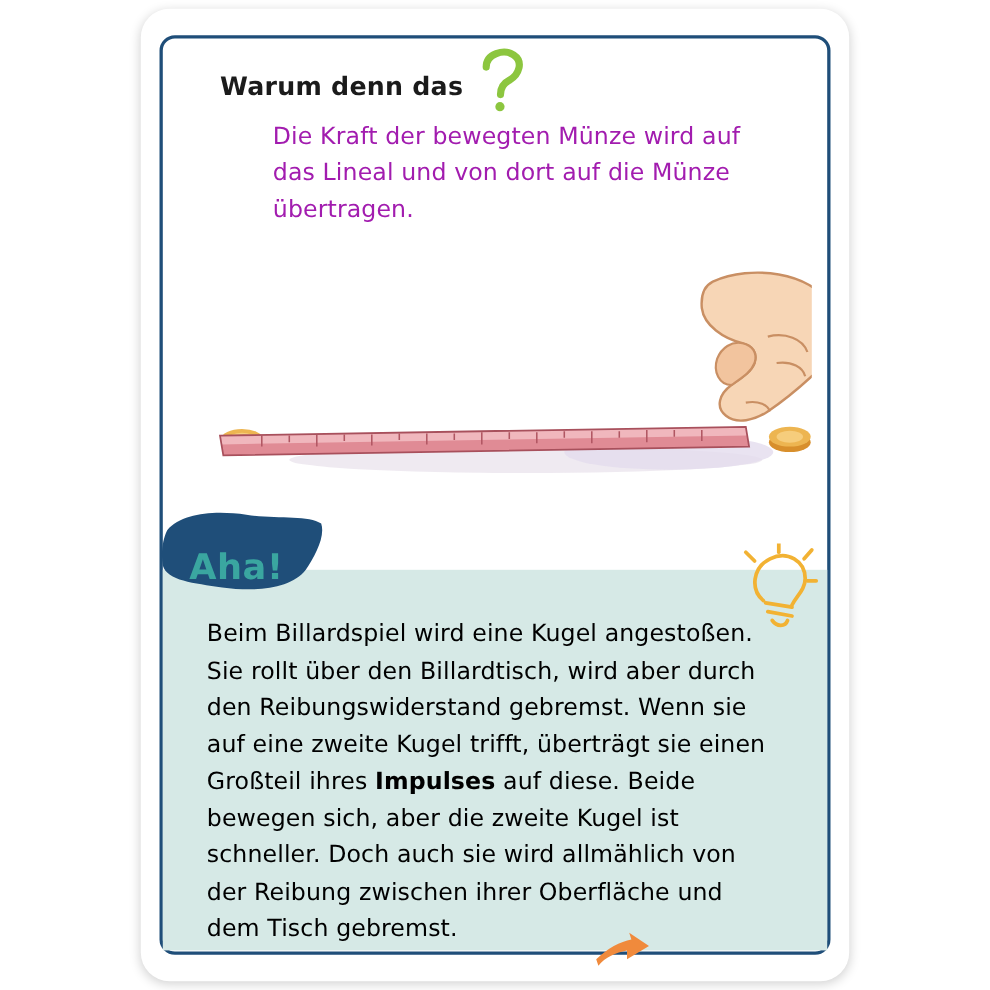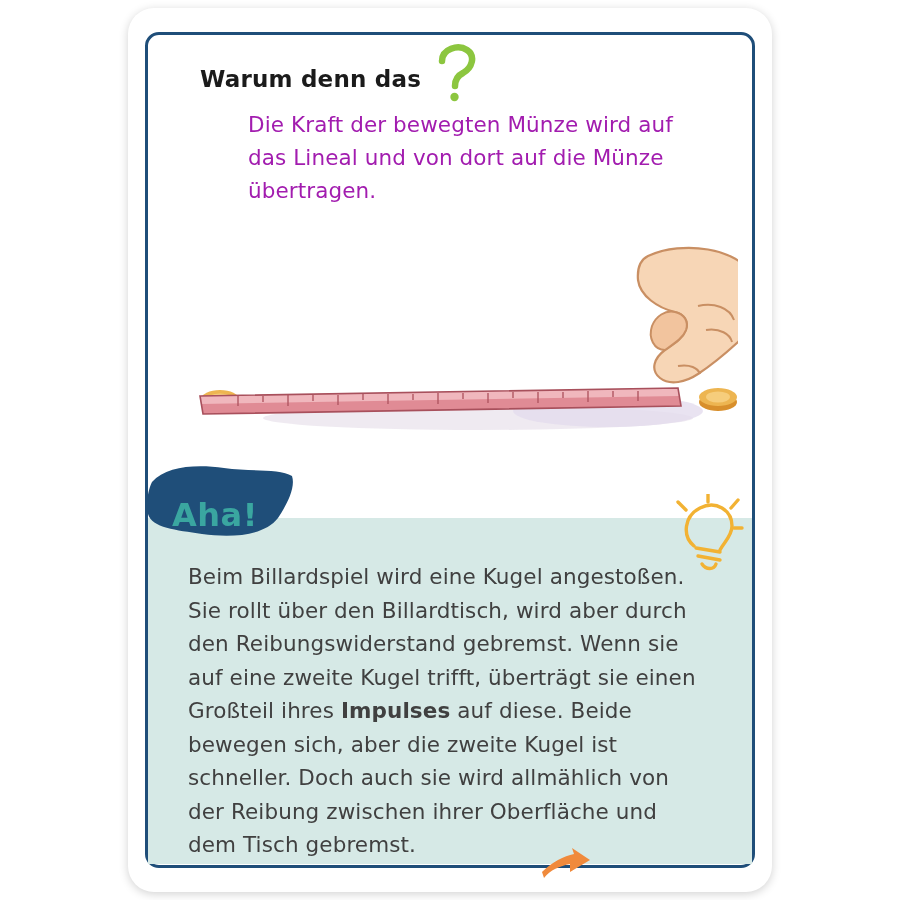--- a/index.html
+++ b/index.html
@@ -131,21 +131,21 @@
   }
 
   .aha-text {
     position: absolute;
     left: 60px;
     top: 552px;
     width: 520px;
     font-family: "DejaVu Sans", sans-serif;
     font-size: 21.5px;
     line-height: 33.5px;
-    color: #404040;
+    color: #000000;
     text-align: left;
     letter-spacing: 0.1px;
   }
 
   .aha-text b { font-weight: bold; }
 
   .arrow-icon {
     position: absolute;
     left: 410px;
     top: 838px;

